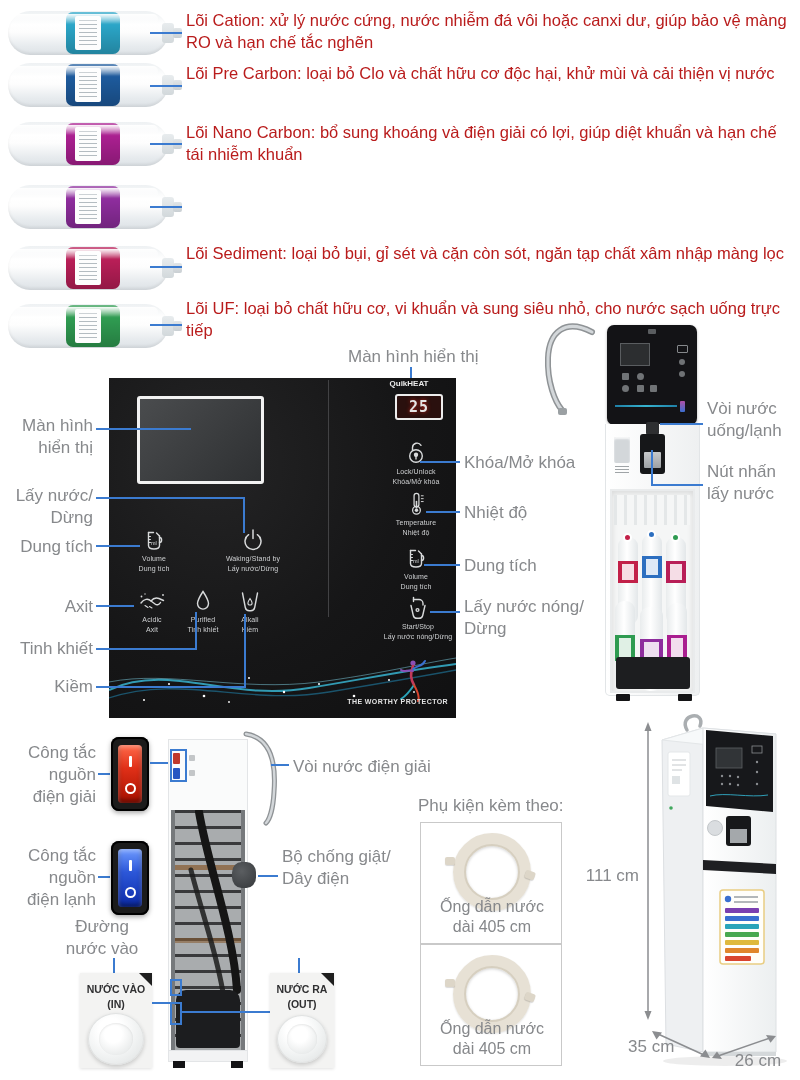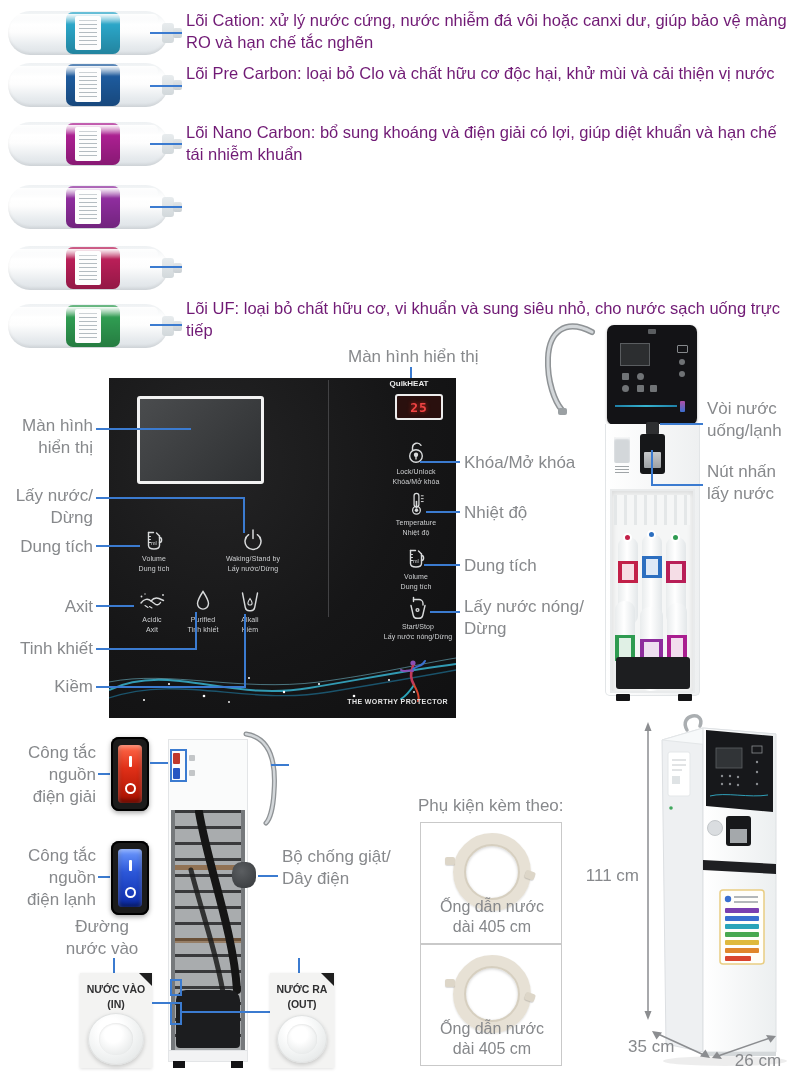--- a/index.html
+++ b/index.html
@@ -1,21 +1,21 @@
 <!DOCTYPE html>
 <html><head>
 <meta charset="utf-8">
 <style>
   * { box-sizing: border-box; margin: 0; padding: 0; }
   html,body { background:#fff; }
   body { font-family:"Liberation Sans", sans-serif; }
   #canvas { position:relative; width:800px; height:1080px; background:#fff; overflow:hidden; }
   .abs { position:absolute; }
   .lbl { color:#87898c; font-size:17px; line-height:1.28; white-space:pre-line; }
-  .ftxt { color:#701a75; font-size:16.5px; line-height:1.33; }
+  .ftxt { color:#b91c1c; font-size:16.5px; line-height:1.33; }
   .ln { position:absolute; height:2px; background:#3b7bd0; }
   .lnv { position:absolute; width:2px; background:#3b7bd0; }
 
   
   .filter { position:absolute; width:160px; height:44px; }
   .f-body { position:absolute; inset:0; border-radius:22px;
     background:linear-gradient(180deg,#eef1f3 0%,#ffffff 30%,#fdfdfd 48%,#e7ebee 80%,#dde2e6 100%);
     box-shadow:inset 0 -2px 3px rgba(0,0,0,.07); }
   .f-neck { position:absolute; right:-6px; top:12px; width:12px; height:20px; border-radius:3px;
     background:linear-gradient(180deg,#e8ecee,#d2d8db); }
@@ -35,21 +35,21 @@
     background:radial-gradient(ellipse at 30% 25%,#242425 0%,#161617 55%,#101011 100%); }
   .screen { position:absolute; left:28px; top:18px; width:127px; height:88px; border:3px solid #f2f2f2; border-radius:3px;
     background:linear-gradient(135deg,#4a4c4e,#2e3032); }
   .divider { position:absolute; left:219px; top:2px; width:1px; height:237px; background:#424244; }
   .ptxt { font-size:7px; color:#cfd1d3; text-align:center; line-height:1.4; letter-spacing:.1px; white-space:nowrap; }
   .picon { display:block; margin:0 auto 1px auto; }
   .pblock { position:absolute; text-align:center; }
   .qh-title { position:absolute; font-size:8px; font-weight:bold; color:#ececec; text-align:center; }
   .qh-display { position:absolute; border:2px solid #ededed; border-radius:3px; background:#2a100e;
     display:flex; align-items:center; justify-content:center; }
-  .qh-digits { font-family:"DejaVu Sans Mono", monospace; font-size:13px; font-weight:bold; color:#ef4444;
+  .qh-digits { font-family:"DejaVu Sans Mono", monospace; font-size:15px; font-weight:bold; color:#e5e5e5;
     text-shadow:0 0 4px rgba(235,40,30,.8); letter-spacing:1px; }
   .slogan { position:absolute; font-size:7px; font-weight:bold; color:#e2e2e2; letter-spacing:.4px; text-align:right; white-space:nowrap; }
 
   
   .d-panel { position:absolute; left:607px; top:325px; width:90px; height:100px; background:#131316; border-radius:7px;
     box-shadow:0 1px 3px rgba(0,0,0,.3); }
   .d-body { position:absolute; left:605px; top:424px; width:95px; height:272px; border:1px solid #e2e5e7; border-top:none;
     background:linear-gradient(90deg,#ffffff,#eef0f1); border-radius:0 0 5px 5px; }
   .d-comp { position:absolute; left:610px; top:489px; width:85px; height:204px; border:2px solid #e9ebec; background:#f5f6f6;
     box-shadow:inset 0 2px 6px rgba(0,0,0,.12); }
@@ -144,20 +144,21 @@
 
   <div class="filter" style="left:8px;top:246px">
     <div class="f-body"></div>
     <div class="f-band" style="background: rgb(184, 30, 87);"></div>
     <div class="f-label"></div>
     <div class="f-neck"></div>
     <div class="f-nub"></div>
     <div class="f-gloss"></div>
   </div>
   <div class="ln" style="left:150px;top:266px;width:32px"></div>
+  <div class="abs ftxt" style="left:186px;top:243px;width:612px">Lõi Sediment: loại bỏ bụi, gỉ sét và cặn còn sót, ngăn tạp chất xâm nhập màng lọc</div>
 
   <div class="filter" style="left:8px;top:304px">
     <div class="f-body"></div>
     <div class="f-band" style="background: rgb(47, 155, 81);"></div>
     <div class="f-label"></div>
     <div class="f-neck"></div>
     <div class="f-nub"></div>
     <div class="f-gloss"></div>
   </div>
   <div class="ln" style="left:150px;top:324px;width:32px"></div>
@@ -444,20 +445,21 @@
     <path d="M28,2 C38,60 62,120 66,180" stroke="#151515" stroke-width="8" stroke-linecap="round"></path>
     <path d="M20,60 C30,100 48,150 54,195" stroke="#1c1c1c" stroke-width="5" stroke-linecap="round" opacity=".85"></path>
   </svg>
   <div class="abs" style="left:232px;top:862px;width:24px;height:26px;border-radius:40%;background:radial-gradient(circle at 40% 35%,#5b5e61,#35383b)"></div>
   <div class="abs" style="left:176px;top:990px;width:64px;height:58px;background:#1c1d1f;border-radius:10px 10px 4px 4px"></div>
   <div class="abs" style="left:168px;top:1050px;width:80px;height:12px;background:#f2f3f4;border:1px solid #e3e5e7"></div>
   <div class="abs" style="left:173px;top:1061px;width:12px;height:7px;background:#131315"></div>
   <div class="abs" style="left:231px;top:1061px;width:12px;height:7px;background:#131315"></div>
 
   <div class="ln" style="left:271px;top:764px;width:18px"></div>
+  <div class="abs lbl" style="left:293px;top:756px;width:160px">Vòi nước điện giải</div>
 
   <div class="ln" style="left:258px;top:875px;width:20px"></div>
   <div class="abs lbl" style="left:52px;top:916px;width:100px;text-align:center">Đường
 nước vào</div>
 
   <div class="abs lbl" style="left:282px;top:846px;width:130px">Bộ chống giật/
 Dây điện</div>
   <div class="lnv" style="left:113px;top:958px;height:15px"></div>
 
   <div class="lnv" style="left:298px;top:958px;height:15px"></div>

